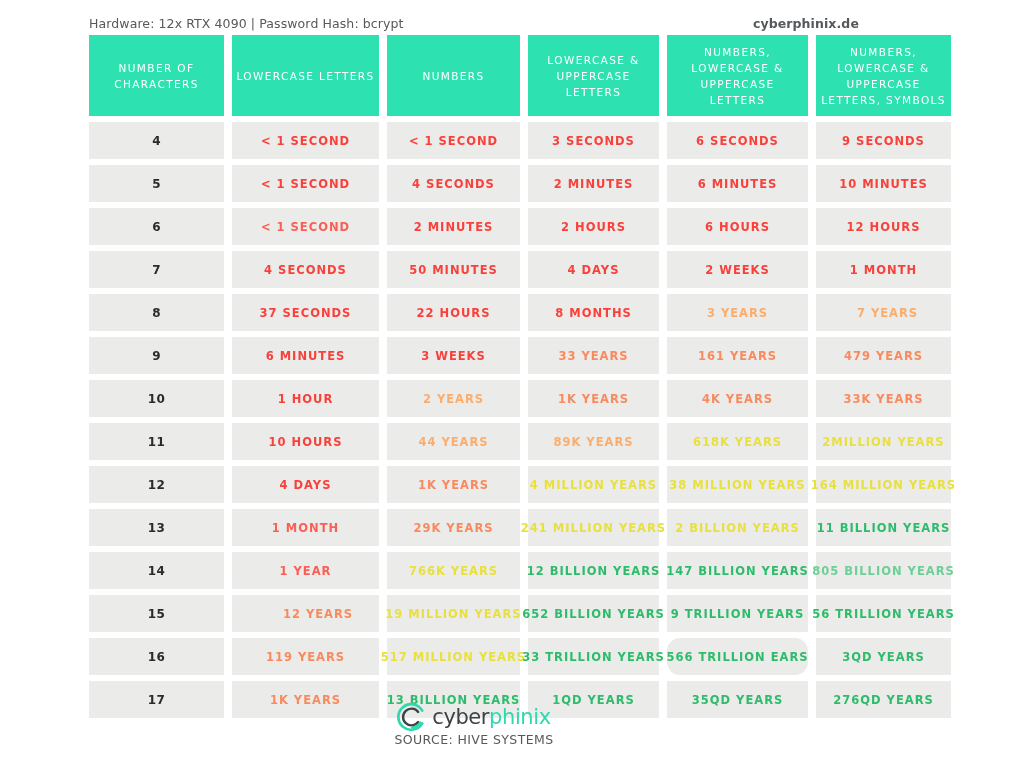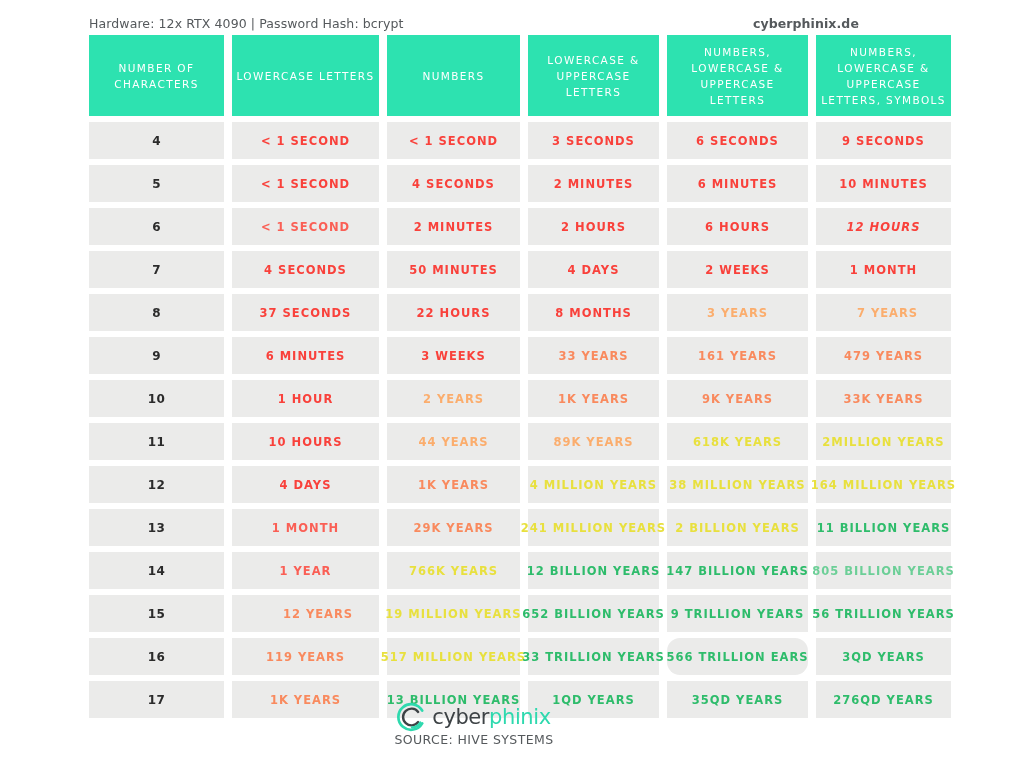--- a/index.html
+++ b/index.html
@@ -171,21 +171,21 @@
           <div class="cell" style="color: rgb(249, 65, 59);">2 MINUTES</div>
           <div class="cell" style="color: rgb(249, 65, 59);">6 MINUTES</div>
           <div class="cell" style="color: rgb(249, 65, 59);">10 MINUTES</div>
         </div>
         <div class="row body-row">
           <div class="cell num">6</div>
           <div class="cell" style="color: rgb(250, 95, 85);">&lt; 1 SECOND</div>
           <div class="cell" style="color: rgb(249, 65, 59);">2 MINUTES</div>
           <div class="cell" style="color: rgb(249, 65, 59);">2 HOURS</div>
           <div class="cell" style="color: rgb(249, 65, 59);">6 HOURS</div>
-          <div class="cell" style="color: rgb(249, 65, 59); font-style: italic;">12 HOURS</div>
+          <div class="cell" style="color: rgb(249, 65, 59);">12 HOURS</div>
         </div>
         <div class="row body-row">
           <div class="cell num">7</div>
           <div class="cell" style="color: rgb(249, 65, 59);">4 SECONDS</div>
           <div class="cell" style="color: rgb(249, 65, 59);">50 MINUTES</div>
           <div class="cell" style="color: rgb(249, 65, 59);">4 DAYS</div>
           <div class="cell" style="color: rgb(249, 65, 59);">2 WEEKS</div>
           <div class="cell" style="color: rgb(249, 65, 59);">1 MONTH</div>
         </div>
         <div class="row body-row">
@@ -202,21 +202,21 @@
           <div class="cell" style="color: rgb(249, 65, 59);">3 WEEKS</div>
           <div class="cell" style="color: rgb(249, 138, 94);">33 YEARS</div>
           <div class="cell" style="color: rgb(249, 138, 94);">161 YEARS</div>
           <div class="cell" style="color: rgb(249, 138, 94);">479 YEARS</div>
         </div>
         <div class="row body-row">
           <div class="cell num">10</div>
           <div class="cell" style="color: rgb(249, 65, 59);">1 HOUR</div>
           <div class="cell" style="color: rgb(251, 173, 109);">2 YEARS</div>
           <div class="cell" style="color: rgb(249, 138, 94);">1K YEARS</div>
-          <div class="cell" style="color: rgb(249, 138, 94);">9K YEARS</div>
+          <div class="cell" style="color: rgb(249, 138, 94);">4K YEARS</div>
           <div class="cell" style="color: rgb(249, 138, 94);">33K YEARS</div>
         </div>
         <div class="row body-row">
           <div class="cell num">11</div>
           <div class="cell" style="color: rgb(249, 65, 59);">10 HOURS</div>
           <div class="cell" style="color: rgb(251, 173, 109);">44 YEARS</div>
           <div class="cell" style="color: rgb(251, 173, 109);">89K YEARS</div>
           <div class="cell" style="color: rgb(232, 224, 62);">618K YEARS</div>
           <div class="cell" style="color: rgb(232, 224, 62);">2MILLION YEARS</div>
         </div>

